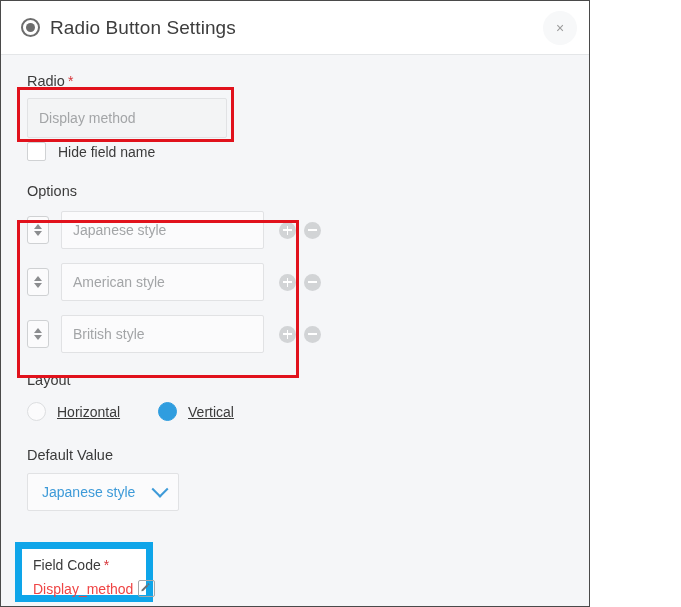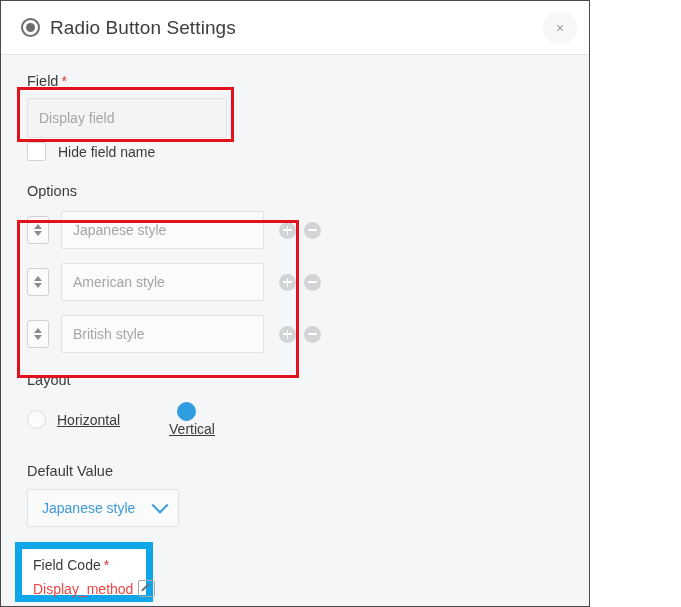--- a/index.html
+++ b/index.html
@@ -211,21 +211,21 @@
   .radio-row {
     display: flex;
     align-items: center;
     margin-top: 14px;
   }
   .radio-opt {
     display: flex;
     align-items: center;
     cursor: pointer;
   }
-  .radio-opt + .radio-opt { margin-left: 38px; flex-direction: column; }
+  .radio-opt + .radio-opt { margin-left: 38px; }
   .radio-circle {
     width: 19px;
     height: 19px;
     border-radius: 50%;
     background: #fbfbfc;
     border: 1px solid #dcdee0;
     box-sizing: border-box;
     flex: 0 0 auto;
   }
   .radio-circle.on {
@@ -334,23 +334,23 @@
     <span class="title-text">Radio Button Settings</span>
     <div class="close-btn">
       <span>×</span>
     </div>
   </div>
 
   <div class="content">
 
     <div>
       <div class="section-label">
-        <span>Field</span><span class="req">*</span>
-      </div>
-      <div class="text-input">Display field</div>
+        <span>Radio</span><span class="req">*</span>
+      </div>
+      <div class="text-input">Display method</div>
       <div class="checkbox-row">
         <span class="checkbox"></span>
         <span class="checkbox-label">Hide field name</span>
       </div>
     </div>
 
     <div class="options-block">
       <div class="section-label">Options</div>
 
       <div class="option-row">

